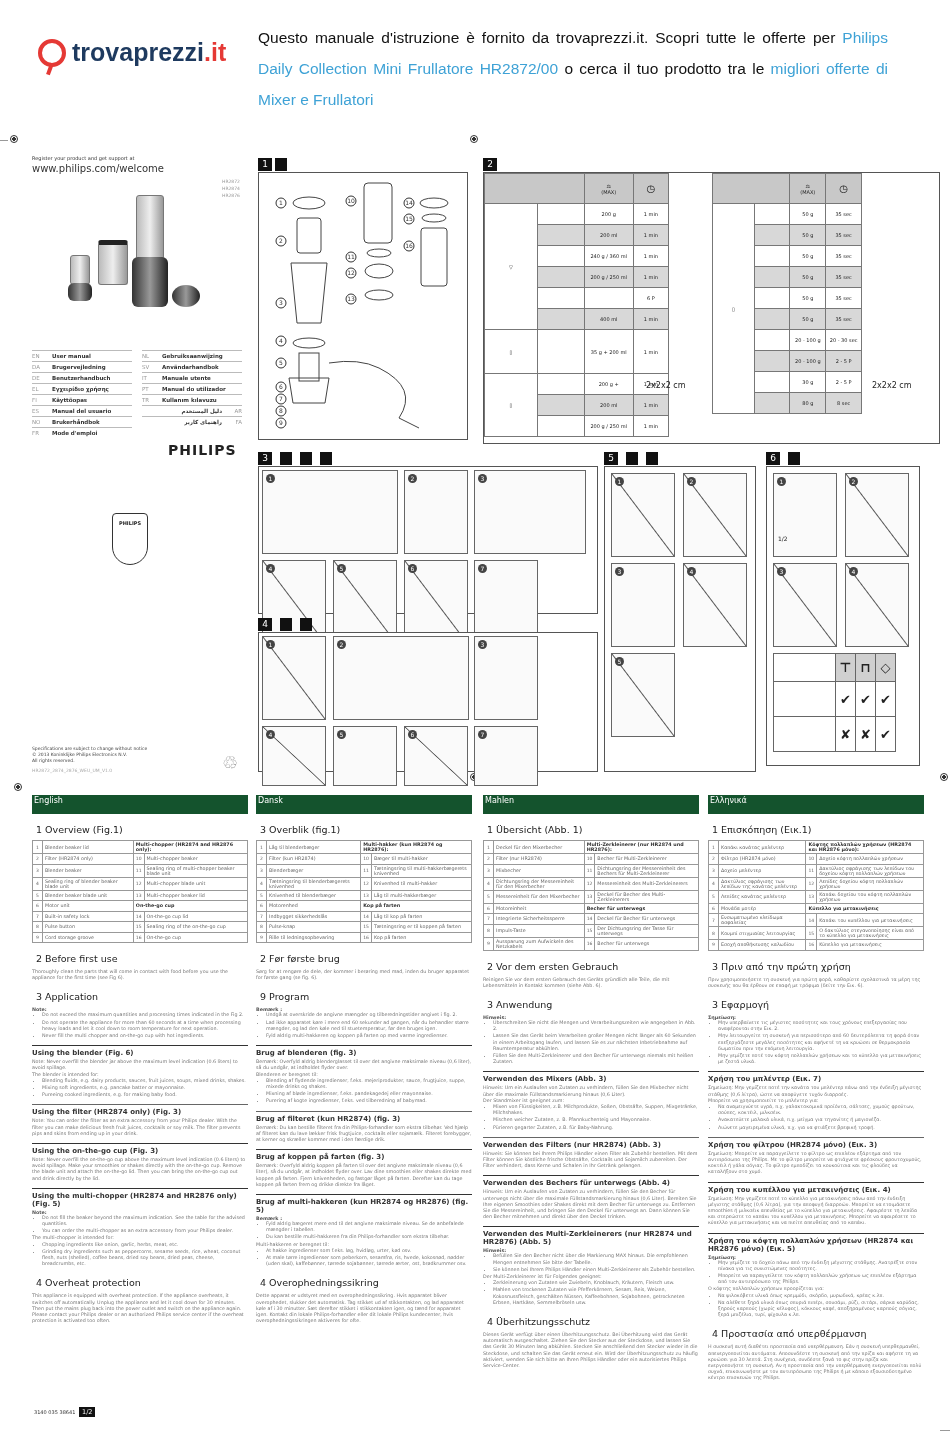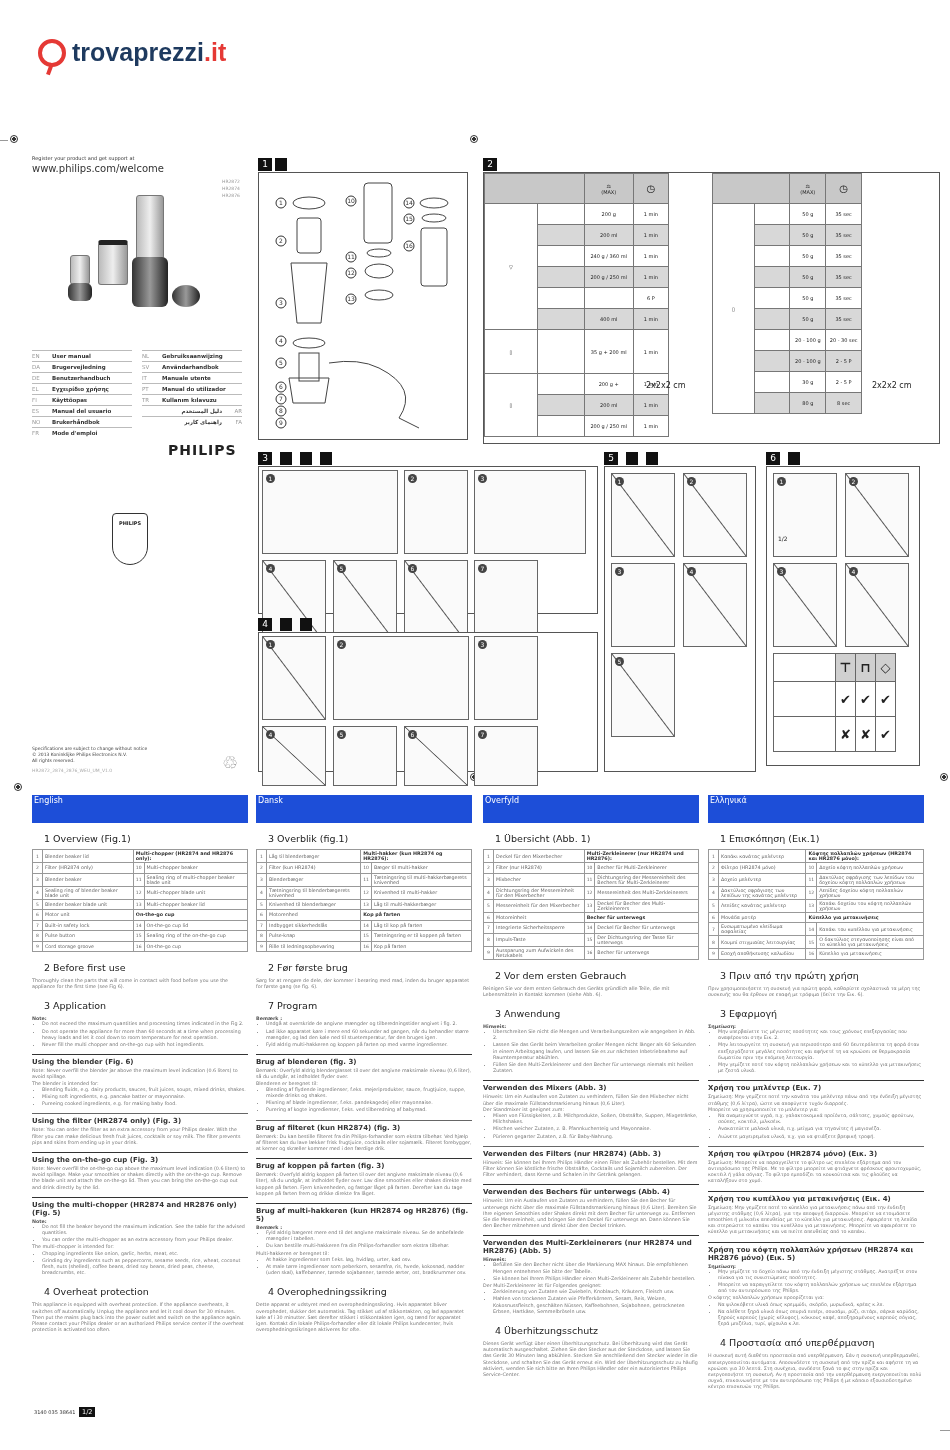--- a/index.html
+++ b/index.html
@@ -37,22 +37,22 @@
 .tbl .g td{background:#d8d8d8}
 .tbl .hd{background:#c8c8c8;height:30px}
 .cube{position:absolute;font-size:8px;color:#222}
 .step{position:absolute;border:1px solid #666;background:#fafafa}
 .step .n{position:absolute;left:3px;top:3px;width:9px;height:9px;border-radius:50%;background:#444;color:#fff;font-size:6px;text-align:center;line-height:9px}
 .step .slash{position:absolute;left:0;top:0;width:100%;height:100%;background:linear-gradient(to top right,transparent 49%,#555 50%,transparent 51%)}
 .clean{position:absolute;border-collapse:collapse}
 .clean td{border:1px solid #666;width:20px;height:35px;text-align:center;font-size:13px;font-weight:bold}
 .clean .hd td{background:#d0d0d0;height:28px}
 .col{position:absolute;top:795px;width:216px}
-.bar{background:#1d4ed8;color:#fff;font-size:8px;height:28px;line-height:12px;padding-left:2px}
-.h1{font-size:9.5px;margin:10px 12px 5px;color:#222}
+.bar{background:#14532d;color:#fff;font-size:8px;height:19px;line-height:12px;padding-left:2px}
+.h1{font-size:9.5px;margin:10px 4px 5px;color:#222}
 .ov{width:100%;border-collapse:collapse;font-size:4.8px;color:#666}
 .ov td{border:1px solid #999;padding:1px 2px;vertical-align:middle;height:10.5px}
 .ov td.num{width:10px;text-align:center;font-size:4.5px}
 .ov td.sub{font-weight:bold;color:#333}
 .p{font-size:4.8px;color:#777;line-height:6.2px}
 .note{font-size:4.8px;color:#555;font-weight:bold}
 .ul{font-size:4.8px;color:#777;line-height:6.2px;padding-left:10px}
 .ul li{margin-bottom:1px}
 .h2{font-size:7px;font-weight:bold;color:#333;border-top:1px solid #666;padding-top:3px;margin-top:6px;margin-bottom:2px}
 .h2.thick{border-top:1.5px solid #333}
@@ -62,20 +62,21 @@
 .crop{position:absolute;background:#999}
 </style>
 </head>
 <body>
 
 <div class="hdr">
   <div class="logo">
     <div class="logo-mark"></div>
     <div class="logo-text"><span>trovaprezzi</span><span class="dot">.it</span></div>
   </div>
+  <div class="intro"><span>Questo manuale d'istruzione è fornito da trovaprezzi.it. Scopri tutte le offerte per </span><a href="#">Philips Daily Collection Mini Frullatore HR2872/00</a><span> o cerca il tuo prodotto tra le </span><a href="#">migliori offerte di Mixer e Frullatori</a></div>
 </div>
 
 <div class="reg-mark" style="left:10px;top:135px"></div>
 <div class="reg-mark" style="left:470px;top:135px"></div>
 <div class="reg-mark" style="left:470px;top:773px"></div>
 <div class="reg-mark" style="left:940px;top:773px"></div>
 <div class="reg-mark" style="left:14px;top:783px"></div>
 <div class="crop" style="left:0;top:140px;width:8px;height:1px"></div>
 <div class="crop" style="left:940px;top:1430px;width:10px;height:1px"></div>
 
@@ -637,21 +638,21 @@
     <tr>
           <td class="num">9</td>
           <td>Rille til ledningsopbevaring</td>
           <td class="num">16</td>
           <td>Kop på farten</td>
         </tr>
   </tbody>
     </table>
   <div class="h1">2   Før første brug</div>
   <div class="p">Sørg for at rengøre de dele, der kommer i berøring med mad, inden du bruger apparatet for første gang (se fig. 6).</div>
-  <div class="h1">7   Program</div>
+  <div class="h1">9   Program</div>
   <div class="note">Bemærk :</div>
   <ul class="ul">
       <li>Undgå at overskride de angivne mængder og tilberedningstider angivet i fig. 2.</li>
       <li>Lad ikke apparatet køre i mere end 60 sekunder ad gangen, når du behandler større mængder, og lad den køle ned til stuetemperatur, før den bruges igen.</li>
       <li>Fyld aldrig multi-hakkeren og koppen på farten op med varme ingredienser.</li>
     </ul>
   <div class="h2 thick">Brug af blenderen (fig. 3)</div>
   <div class="p">Bemærk: Overfyld aldrig blenderglasset til over det angivne maksimale niveau (0,6 liter), så du undgår, at indholdet flyder over.</div>
   <div class="p">Blenderen er beregnet til:</div>
   <ul class="ul">
@@ -672,21 +673,21 @@
   <div class="p">Multi-hakkeren er beregnet til:</div>
   <ul class="ul">
       <li>At hakke ingredienser som f.eks. løg, hvidløg, urter, kød osv.</li>
       <li>At male tørre ingredienser som peberkorn, sesamfrø, ris, hvede, kokosnød, nødder (uden skal), kaffebønner, tørrede sojabønner, tørrede ærter, ost, brødkrummer osv.</li>
     </ul>
   <div class="h1">4   Overophedningssikring</div>
   <div class="p">Dette apparat er udstyret med en overophedningssikring. Hvis apparatet bliver overophedet, slukker det automatisk. Tag stikket ud af stikkontakten, og lad apparatet køle af i 30 minutter. Sæt derefter stikket i stikkontakten igen, og tænd for apparatet igen. Kontakt din lokale Philips-forhandler eller dit lokale Philips kundecenter, hvis overophedningssikringen aktiveres for ofte.</div>
 </div>
 
 <div class="col" style="left:483px">
-  <div class="bar">Overfyld</div>
+  <div class="bar">Mahlen</div>
   <div class="h1">1   Übersicht (Abb. 1)</div>
   <table class="ov">
     <tbody>
         <tr>
           <td class="num">1</td>
           <td>Deckel für den Mixerbecher</td>
           <td colspan="2" class="sub">Multi-Zerkleinerer (nur HR2874 und HR2876):</td>
         </tr>
     <tr>
           <td class="num">2</td>

